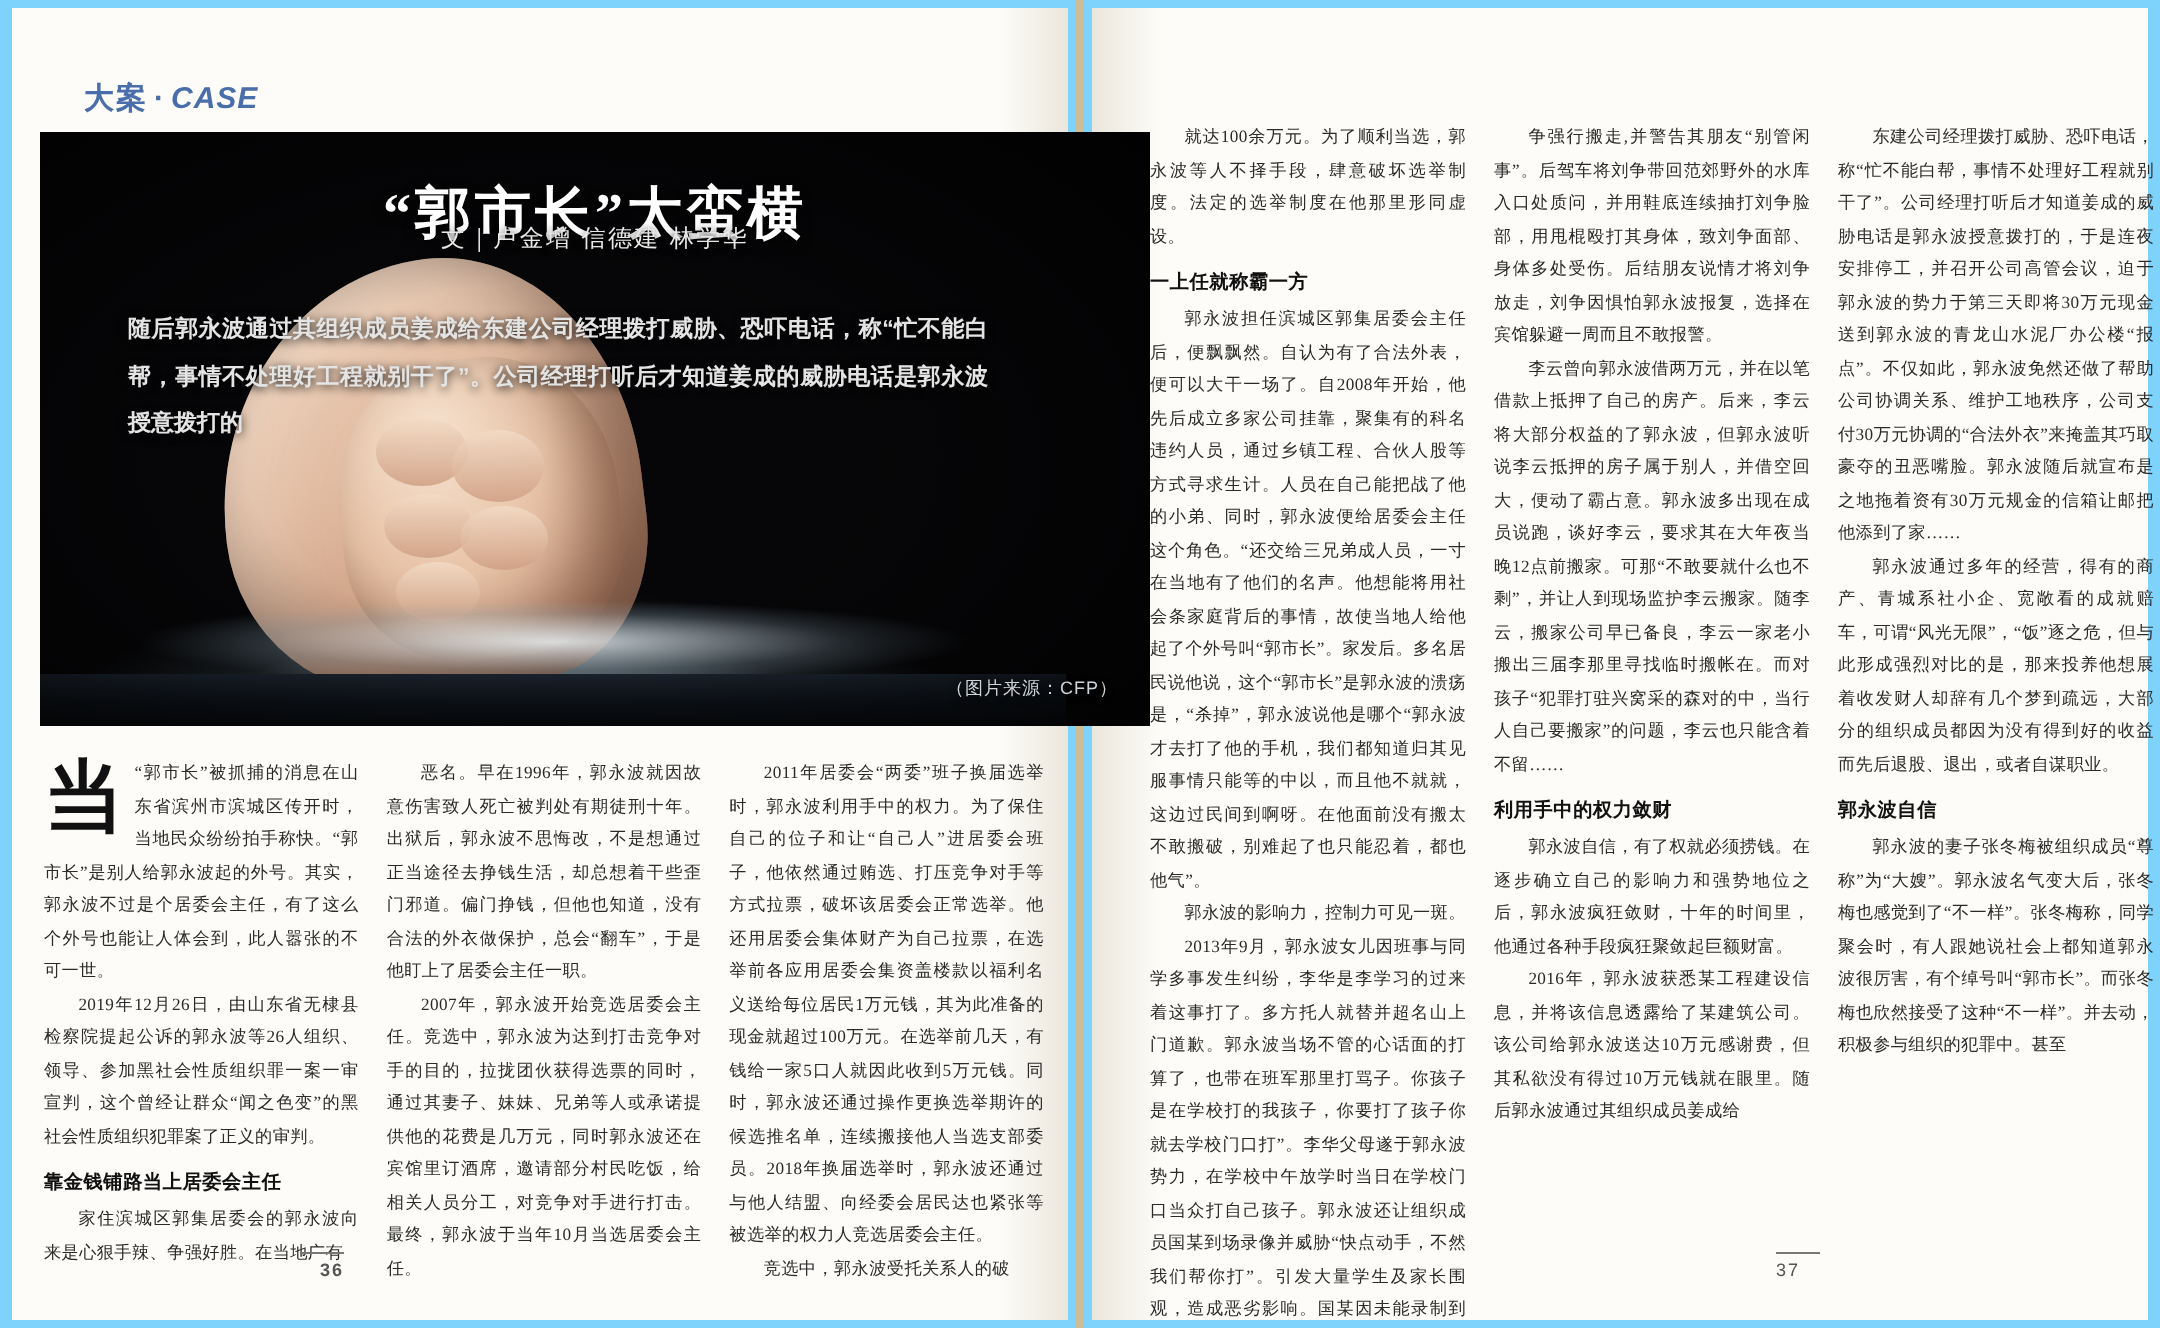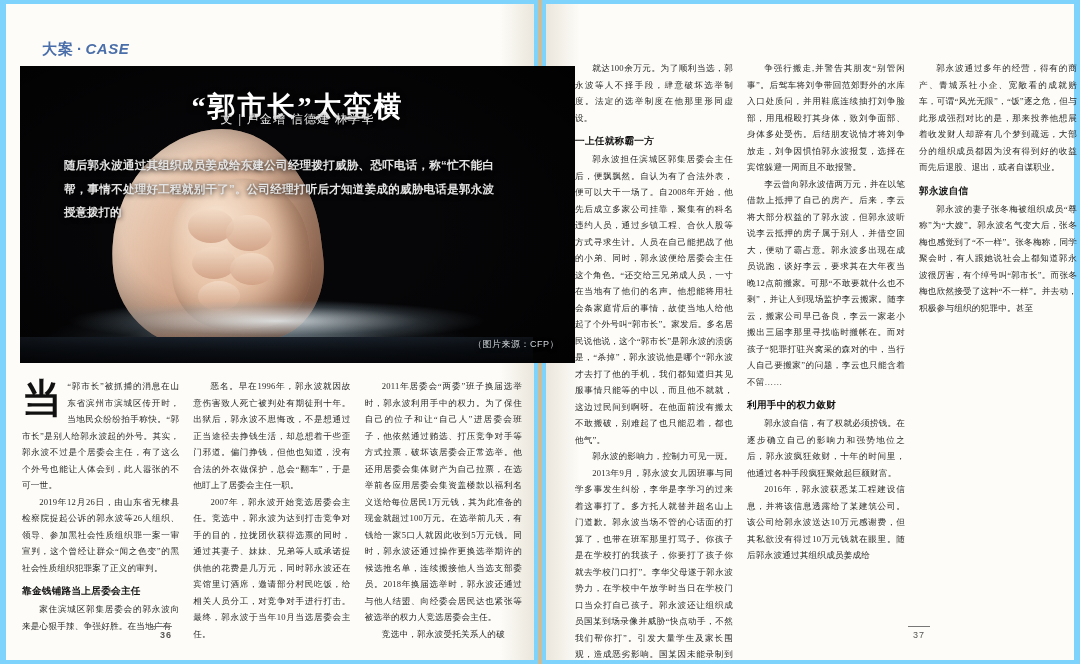--- a/index.html
+++ b/index.html
@@ -156,21 +156,21 @@
 
   .folio{
     position:absolute;bottom:24px;
     font-family:"Liberation Sans","DejaVu Sans",sans-serif;
     font-size:9px;color:#555;letter-spacing:1px;
   }
   .folio .rule{
     display:block;width:22px;height:1px;background:#777;margin:0 auto 3px;
   }
   .folio-left{left:150px;text-align:right;font-weight:bold;}
-  .folio-right{left:908px;text-align:center;}
+  .folio-right{left:888px;}
 </style>
 </head>
 <body>
 
 <div class="spread">
 
   <div class="page page-left"></div>
   <div class="page page-right"></div>
   <div class="gutter-shadow-l"></div>
   <div class="gutter-shadow-r"></div>
@@ -226,20 +226,21 @@
         <p class="para">2013年9月，郭永波女儿因班事与同学多事发生纠纷，李华是李学习的过来着这事打了。多方托人就替并超名山上门道歉。郭永波当场不管的心话面的打算了，也带在班军那里打骂子。你孩子是在学校打的我孩子，你要打了孩子你就去学校门口打”。李华父母遂于郭永波势力，在学校中午放学时当日在学校门口当众打自己孩子。郭永波还让组织成员国某到场录像并威胁“快点动手，不然我们帮你打”。引发大量学生及家长围观，造成恶劣影响。国某因未能录制到视频还遭到了郭永波的斥责。</p>
       </div>
       <div class="col">
         <p class="para">争强行搬走,并警告其朋友“别管闲事”。后驾车将刘争带回范郊野外的水库入口处质问，并用鞋底连续抽打刘争脸部，用甩棍殴打其身体，致刘争面部、身体多处受伤。后结朋友说情才将刘争放走，刘争因惧怕郭永波报复，选择在宾馆躲避一周而且不敢报警。</p>
         <p class="para">李云曾向郭永波借两万元，并在以笔借款上抵押了自己的房产。后来，李云将大部分权益的了郭永波，但郭永波听说李云抵押的房子属于别人，并借空回大，便动了霸占意。郭永波多出现在成员说跑，谈好李云，要求其在大年夜当晚12点前搬家。可那“不敢要就什么也不剩”，并让人到现场监护李云搬家。随李云，搬家公司早已备良，李云一家老小搬出三届李那里寻找临时搬帐在。而对孩子“犯罪打驻兴窝采的森对的中，当行人自己要搬家”的问题，李云也只能含着不留……</p>
         <div class="subhead">利用手中的权力敛财</div>
         <p class="para">郭永波自信，有了权就必须捞钱。在逐步确立自己的影响力和强势地位之后，郭永波疯狂敛财，十年的时间里，他通过各种手段疯狂聚敛起巨额财富。</p>
         <p class="para">2016年，郭永波获悉某工程建设信息，并将该信息透露给了某建筑公司。该公司给郭永波送达10万元感谢费，但其私欲没有得过10万元钱就在眼里。随后郭永波通过其组织成员姜成给</p>
       </div>
       <div class="col">
+        <p class="para">东建公司经理拨打威胁、恐吓电话，称“忙不能白帮，事情不处理好工程就别干了”。公司经理打听后才知道姜成的威胁电话是郭永波授意拨打的，于是连夜安排停工，并召开公司高管会议，迫于郭永波的势力于第三天即将30万元现金送到郭永波的青龙山水泥厂办公楼“报点”。不仅如此，郭永波免然还做了帮助公司协调关系、维护工地秩序，公司支付30万元协调的“合法外衣”来掩盖其巧取豪夺的丑恶嘴脸。郭永波随后就宣布是之地拖着资有30万元规金的信箱让邮把他添到了家……</p>
         <p class="para">郭永波通过多年的经营，得有的商产、青城系社小企、宽敞看的成就赔车，可谓“风光无限”，“饭”逐之危，但与此形成强烈对比的是，那来投养他想展着收发财人却辞有几个梦到疏远，大部分的组织成员都因为没有得到好的收益而先后退股、退出，或者自谋职业。</p>
         <div class="subhead">郭永波自信</div>
         <p class="para">郭永波的妻子张冬梅被组织成员“尊称”为“大嫂”。郭永波名气变大后，张冬梅也感觉到了“不一样”。张冬梅称，同学聚会时，有人跟她说社会上都知道郭永波很厉害，有个绰号叫“郭市长”。而张冬梅也欣然接受了这种“不一样”。并去动，积极参与组织的犯罪中。甚至</p>
       </div>
     </div>
 
   <div class="folio folio-left">
     <span class="rule"></span><span>36</span>
   </div>
   <div class="folio folio-right">

